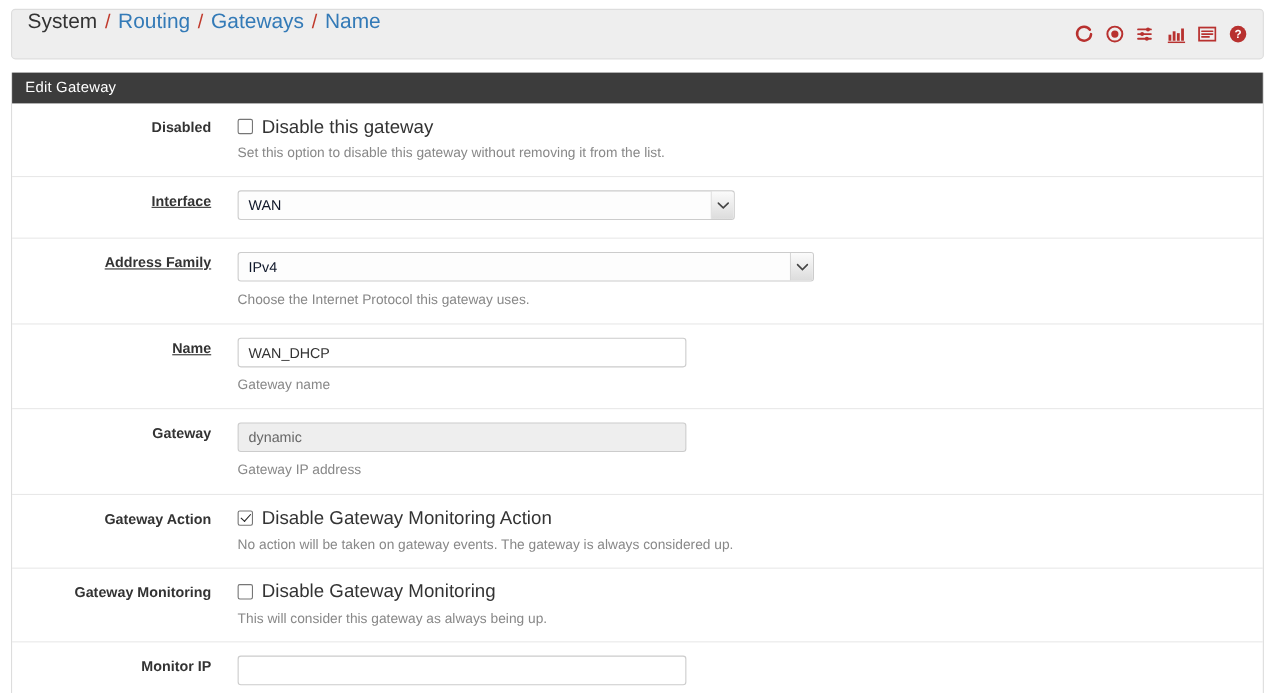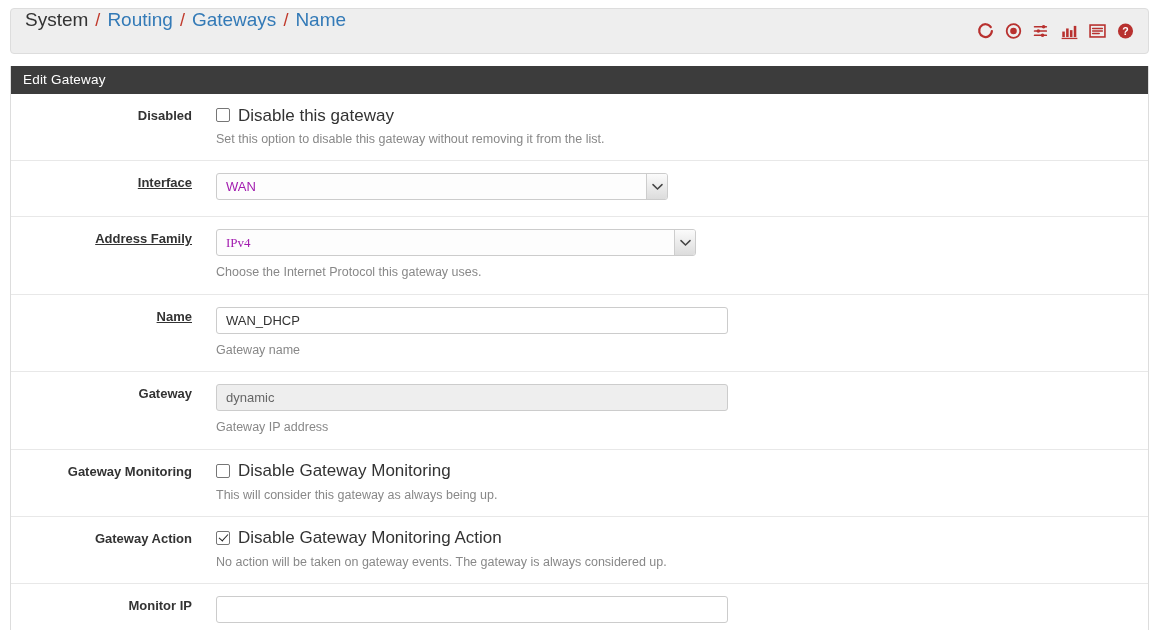--- a/index.html
+++ b/index.html
@@ -143,21 +143,21 @@
     transform: rotate(42deg);
   }
   .cbox-label {
     font-size: 17px;
     color: #333333;
     line-height: 1;
   }
 
   
   .form-control {
-    width: 512px;
+    width: 408px;
     height: 27px;
     border: 1px solid #cccccc;
     border-radius: 3px;
     background: #ffffff;
     font-size: 13px;
     color: #333333;
     padding: 0 9px;
     font-family: "Liberation Sans", sans-serif;
     display: flex;
     align-items: center;
@@ -167,29 +167,29 @@
     color: #666666;
   }
   .form-control.empty { color: transparent; }
 
   
   .select-wrap {
     position: relative;
     width: 452px;
     height: 27px;
   }
-  .select-wrap.narrow { width: 480px; font-family: Liberation Serif, serif; }
+  .select-wrap.narrow { width: 524px; }
   .select-box {
     width: 100%;
     height: 100%;
     border: 1px solid #cccccc;
     border-radius: 3px;
     background: #fdfdfd;
     font-size: 13px;
-    color: #a21caf;
+    color: #0f172a;
     padding: 0 30px 0 9px;
     display: flex;
     align-items: center;
   }
   .select-arrow {
     position: absolute;
     right: 1px;
     top: 1px;
     bottom: 1px;
     width: 21px;
@@ -321,42 +321,42 @@
 
     <div class="form-group">
       <div class="col-label">Gateway</div>
       <div class="col-field">
         <div class="form-control disabled">dynamic</div>
         <span class="help-block tight">Gateway IP address</span>
       </div>
     </div>
 
     <div class="form-group">
+      <div class="col-label">Gateway Action</div>
+      <div class="col-field">
+        <label class="checkbox-line">
+          <span class="cbox checked"></span>
+          <span class="cbox-label">Disable Gateway Monitoring Action</span>
+        </label>
+        <span class="help-block">No action will be taken on gateway events. The gateway is always considered up.</span>
+      </div>
+    </div>
+
+    <div class="form-group">
       <div class="col-label">Gateway Monitoring</div>
       <div class="col-field">
         <label class="checkbox-line">
           <span class="cbox"></span>
           <span class="cbox-label">Disable Gateway Monitoring</span>
         </label>
         <span class="help-block">This will consider this gateway as always being up.</span>
       </div>
     </div>
 
     <div class="form-group">
-      <div class="col-label">Gateway Action</div>
-      <div class="col-field">
-        <label class="checkbox-line">
-          <span class="cbox checked"></span>
-          <span class="cbox-label">Disable Gateway Monitoring Action</span>
-        </label>
-        <span class="help-block">No action will be taken on gateway events. The gateway is always considered up.</span>
-      </div>
-    </div>
-
-    <div class="form-group">
       <div class="col-label">Monitor IP</div>
       <div class="col-field">
         <div class="form-control empty"></div>
 
       </div>
     </div>
 
   </div>
 </div>
 

